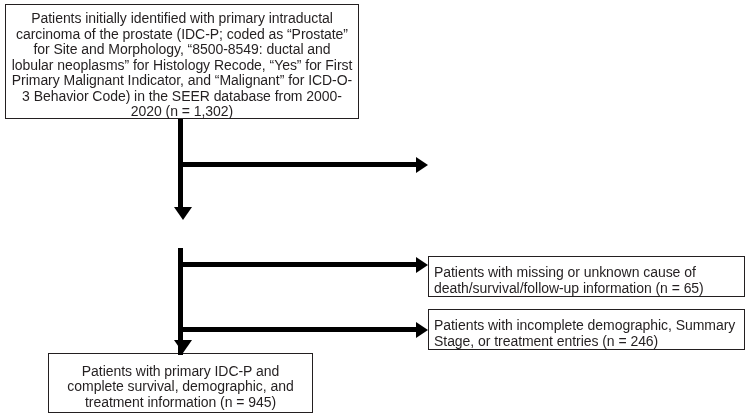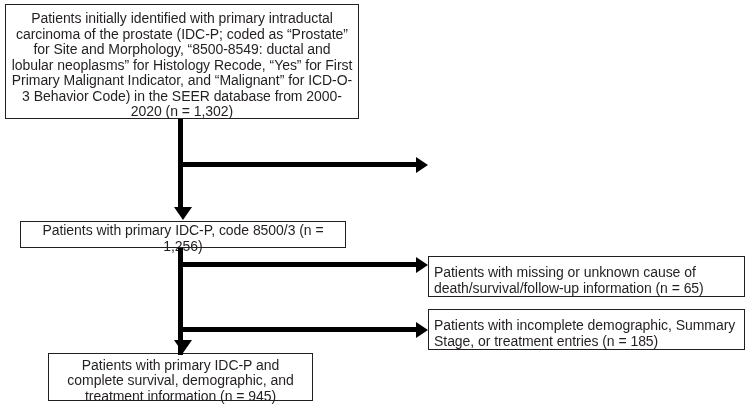--- a/index.html
+++ b/index.html
@@ -36,21 +36,21 @@
     letter-spacing: -0.05px;
     white-space: pre-line;
     margin-top: 8px;
   }
   .box.center .txt { text-align: center; }
   .box.left   .txt { text-align: left; }
 
   
   #box-initial    { left: 5px;  top: 4px;   width: 354px; height: 115px; }
   #box-idcp       { left: 20px; top: 221px; width: 326px; height: 27px;  }
-  #box-final      { left: 48px; top: 353px; width: 265px; height: 48px;  }
+  #box-final      { left: 48px; top: 353px; width: 265px; height: 60px;  }
 
   
   #box-excl-1 { left: 428px; top: 133px; width: 317px; height: 60px; }
   #box-excl-2 { left: 428px; top: 256px; width: 317px; height: 41px; }
   #box-excl-3 { left: 428px; top: 309px; width: 317px; height: 41px; }
 
   
   .vline {
     position: absolute;
     background: #000000;
@@ -97,35 +97,32 @@
 </style>
 </head>
 <body>
 
 <div id="flowchart">
 
   <div class="box center" id="box-initial">
     <span class="txt">Patients initially identified with primary intraductal carcinoma of the prostate (IDC-P; coded as “Prostate” for Site and Morphology, “8500-8549: ductal and lobular neoplasms” for Histology Recode, “Yes” for First Primary Malignant Indicator, and “Malignant” for ICD-O-3 Behavior Code) in the SEER database from 2000-2020 (n = 1,302)</span>
   </div>
 
-  <div class="box center" id="box-idcp">
-    <span class="txt">Patients with primary IDC-P, code 8500/3 (n = 1,256)</span>
-  </div>
 
   <div class="box center" id="box-final">
     <span class="txt">Patients with primary IDC-P and complete survival, demographic, and treatment information (n = 945)</span>
   </div>
 
 
   <div class="box left" id="box-excl-2">
     <span class="txt">Patients with missing or unknown cause of death/survival/follow-up information (n = 65)</span>
   </div>
 
   <div class="box left" id="box-excl-3">
-    <span class="txt">Patients with incomplete demographic, Summary Stage, or treatment entries (n = 185)</span>
+    <span class="txt">Patients with incomplete demographic, Summary Stage, or treatment entries (n = 246)</span>
   </div>
 
   <div class="vline" id="trunk-1"></div>
   <div class="arrow-down" id="trunk-1-head"></div>
 
   <div class="hline" id="branch-1"></div>
   <div class="arrow-right" id="branch-1-head"></div>
 
   <div class="vline" id="trunk-2"></div>
   <div class="arrow-down" id="trunk-2-head"></div>

